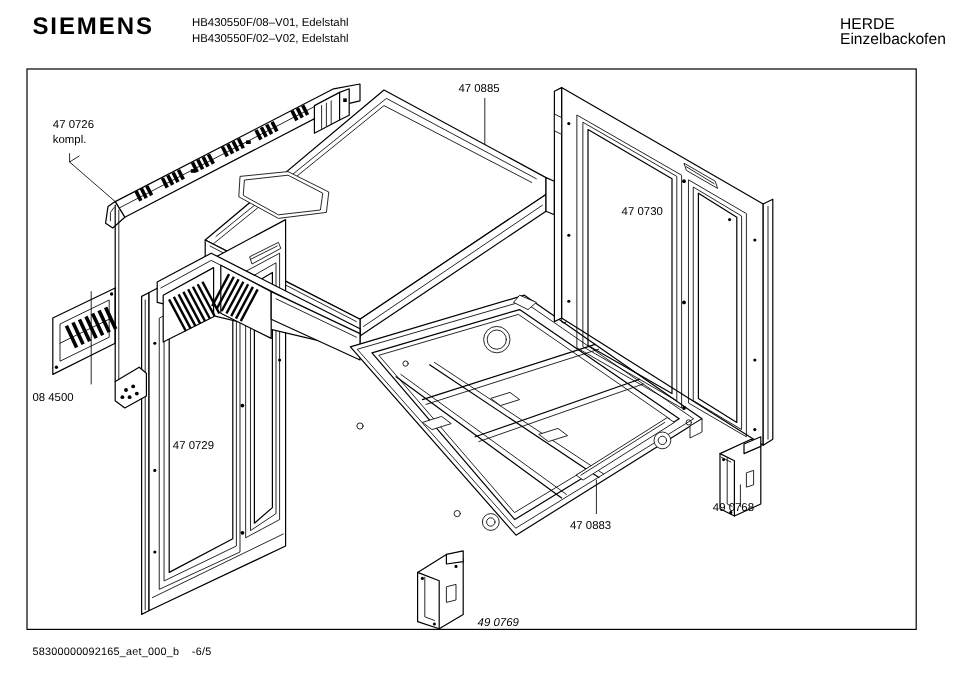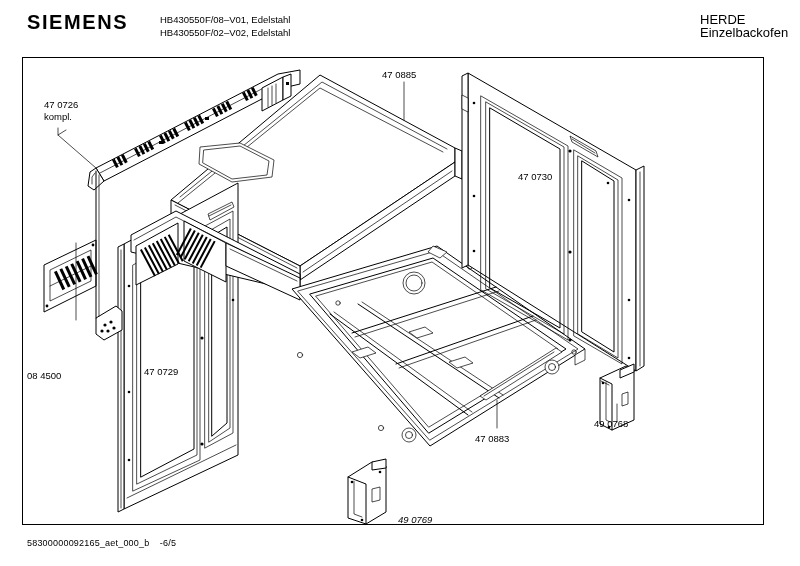--- a/index.html
+++ b/index.html
@@ -338,21 +338,21 @@
       <path class="ln-t" d="M392,500 L392,510" opacity="0"></path>
     </g>
 
   </svg>
 
   <div class="lbl" style="left:44px;  top:99px;">
     <div>47 0726</div>
     <div>kompl.</div>
   </div>
 
-  <div class="lbl" style="left:27px;  top:326px;margin-top:44px;">08 4500</div>
+  <div class="lbl" style="left:27px;  top:326px;">08 4500</div>
 
   <div class="lbl" style="left:382px; top:69px;">47 0885</div>
 
   <div class="lbl" style="left:518px; top:171px;">47 0730</div>
 
   <div class="lbl" style="left:144px; top:366px;">47 0729</div>
 
   <div class="lbl" style="left:475px; top:433px;">47 0883</div>
 
   <div class="lbl" style="left:594px; top:418px;">49 0768</div>

